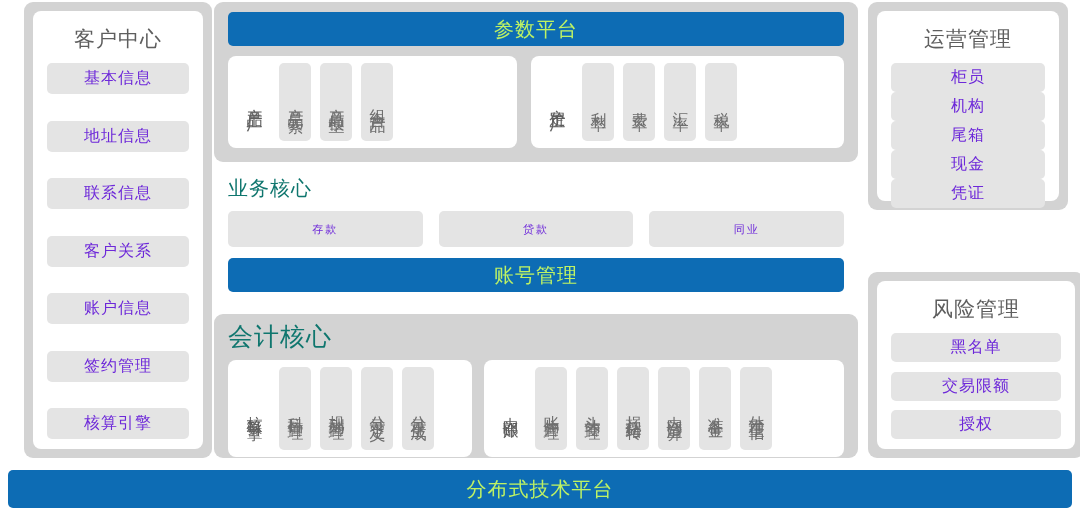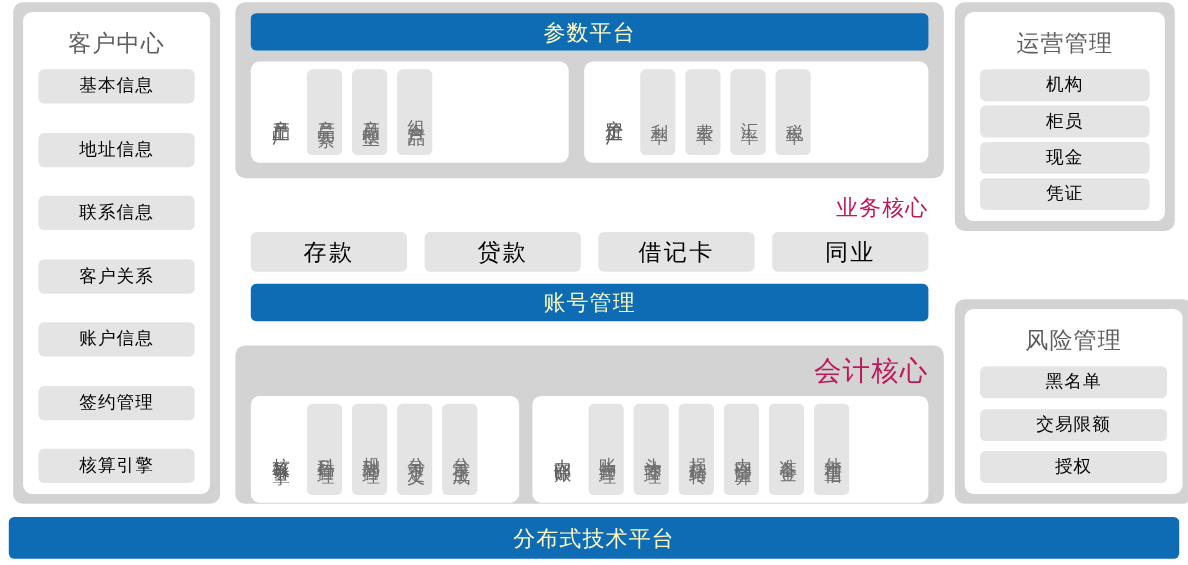--- a/index.html
+++ b/index.html
@@ -28,50 +28,50 @@
     box-sizing: border-box;
   }
   .white-card {
     background: #ffffff;
     border-radius: 8px;
     box-sizing: border-box;
   }
   .chip {
     background: #e4e4e4;
     border-radius: 5px;
-    color: #000000;
+    color: #6d28d9;
     display: flex;
     align-items: center;
     justify-content: center;
     box-sizing: border-box;
   }
   .bluebar {
     background: #0d6cb4;
-    color: #fef9c3;
+    color: #bef264;
     border-radius: 5px;
     display: flex;
     align-items: center;
     justify-content: center;
     font-size: 20px;
     letter-spacing: 1px;
     box-sizing: border-box;
   }
   .panel-title {
-    text-align: right;
-    color: #be185d;
+    text-align: left;
+    color: #0f766e;
     font-size: 20px;
     letter-spacing: 1px;
   }
 
   
   .side-outer {
     position: absolute;
     padding: 9px;
   }
-  #left-sidebar { left: 12px;  top: 2px;  width: 188px; height: 456px; }
+  #left-sidebar { left: 24px;  top: 2px;  width: 188px; height: 456px; }
   .side-inner {
     width: 100%;
     height: 100%;
     padding: 14px 14px 10px 14px;
     display: flex;
     flex-direction: column;
   }
   .side-title {
     text-align: center;
     font-size: 21px;
@@ -163,21 +163,21 @@
     padding: 0 14px;
     box-sizing: border-box;
   }
   #business-core .panel-title { margin: 5px 0 9px; }
   .biz-row {
     display: flex;
     gap: 16px;
     height: 36px;
     margin-bottom: 11px;
   }
-  .biz-row .chip { flex: 1; font-size: 21px; letter-spacing: 2px; }
+  .biz-row .chip { flex: 1; font-size: 11px; letter-spacing: 2px; }
   #account-mgmt-bar { height: 34px; }
 
   
   #accounting-core {
     position: absolute;
     left: 0; top: 312px;
     width: 644px;
     height: 144px;
     padding: 6px 14px 12px 14px;
   }
@@ -241,21 +241,20 @@
         </div>
 
       </div>
     </div>
 
     <div id="business-core">
       <div class="panel-title">业务核心</div>
       <div class="biz-row">
         <div class="chip">存款</div>
         <div class="chip">贷款</div>
-        <div class="chip">借记卡</div>
         <div class="chip">同业</div>
       </div>
       <div class="bluebar" id="account-mgmt-bar">账号管理</div>
     </div>
 
     <div class="gray-frame" id="accounting-core">
       <div class="panel-title">会计核心</div>
       <div class="acc-groups">
 
         <div class="white-card vgroup" id="acc-group-engine">
@@ -278,22 +277,23 @@
 
       </div>
     </div>
 
   </div>
 
   <div class="side-outer gray-frame" id="ops-sidebar">
     <div class="white-card side-inner">
       <div class="side-title">运营管理</div>
       <div class="side-list">
+        <div class="chip side-item">柜员</div>
         <div class="chip side-item">机构</div>
-        <div class="chip side-item">柜员</div>
+        <div class="chip side-item">尾箱</div>
         <div class="chip side-item">现金</div>
         <div class="chip side-item">凭证</div>
       </div>
     </div>
   </div>
 
   <div class="side-outer gray-frame" id="risk-sidebar">
     <div class="white-card side-inner">
       <div class="side-title">风险管理</div>
       <div class="side-list">

